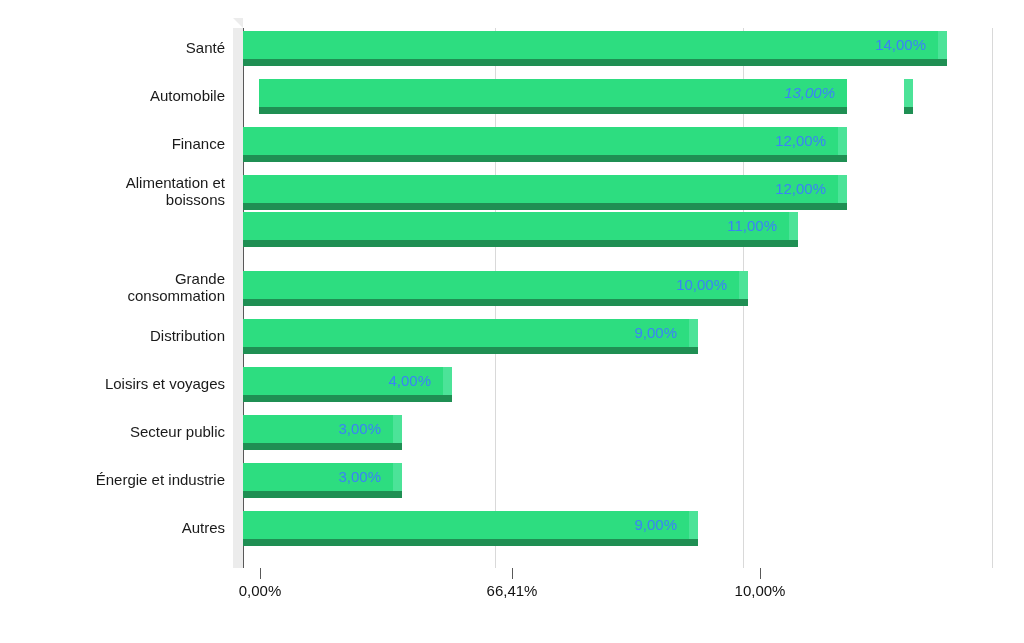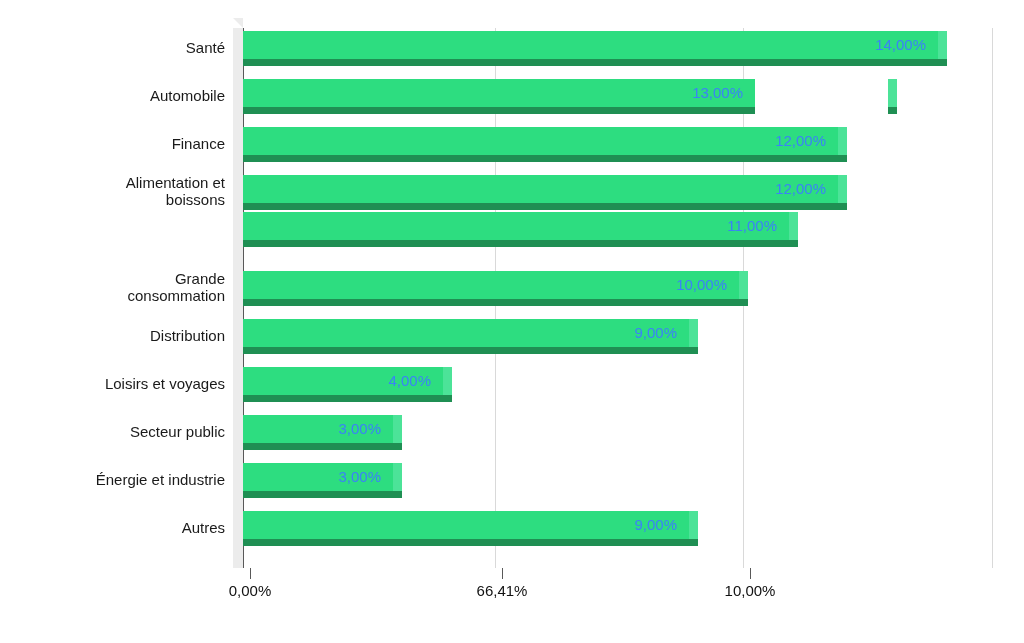--- a/index.html
+++ b/index.html
@@ -127,21 +127,21 @@
     font-size: 15px;
     line-height: 20px;
     color: #3b82f6;
     white-space: nowrap;
     text-align: right;
   }
 
   
   .xaxis {
     position: absolute;
-    left: 250px;
+    left: 260px;
     top: 568px;
     width: 760px;
     height: 40px;
   }
   .tick {
     position: absolute;
     top: 0;
     width: 1px;
     height: 11px;
     background: #595959;
@@ -186,21 +186,21 @@
     <div class="axis-line"></div>
 
     <div class="bar-wrap" style="top:3px; left:0; width:695px;">
       <div class="bar-face"></div>
       <div class="bar-bottom"></div>
       <div class="bar-side" style="left:695px;"></div>
       <div class="bar-bottom-skew" style="left:695px;"></div>
       <div class="bar-value" style="right:12px;">14,00%</div>
     </div>
 
-    <div class="bar-wrap" style="top:51px; left:0; width:512px;">
+    <div class="bar-wrap" style="top:51px; left:16px; width:588px;font-style:italic;">
       <div class="bar-face"></div>
       <div class="bar-bottom"></div>
       <div class="bar-side" style="left:645px;"></div>
       <div class="bar-bottom-skew" style="left:645px;"></div>
       <div class="bar-value" style="right:12px;">13,00%</div>
     </div>
 
     <div class="bar-wrap" style="top:99px; left:0; width:595px;">
       <div class="bar-face"></div>
       <div class="bar-bottom"></div>

